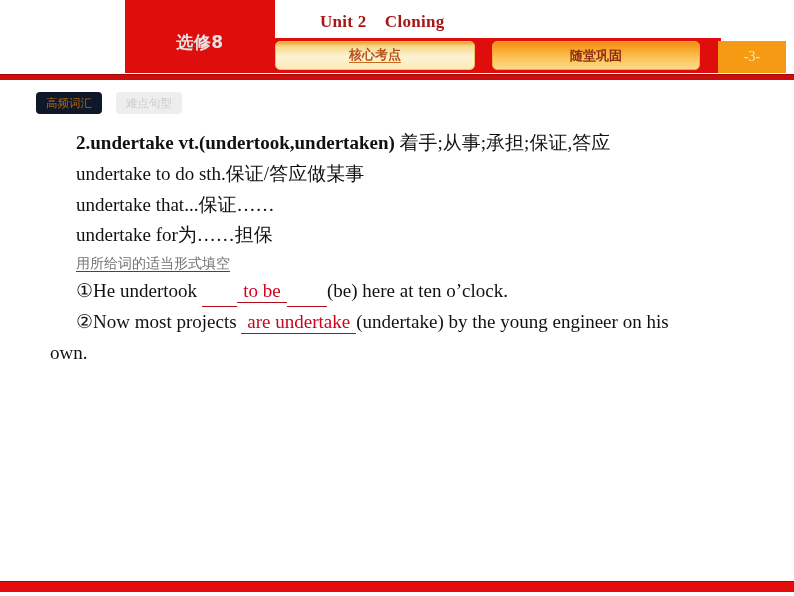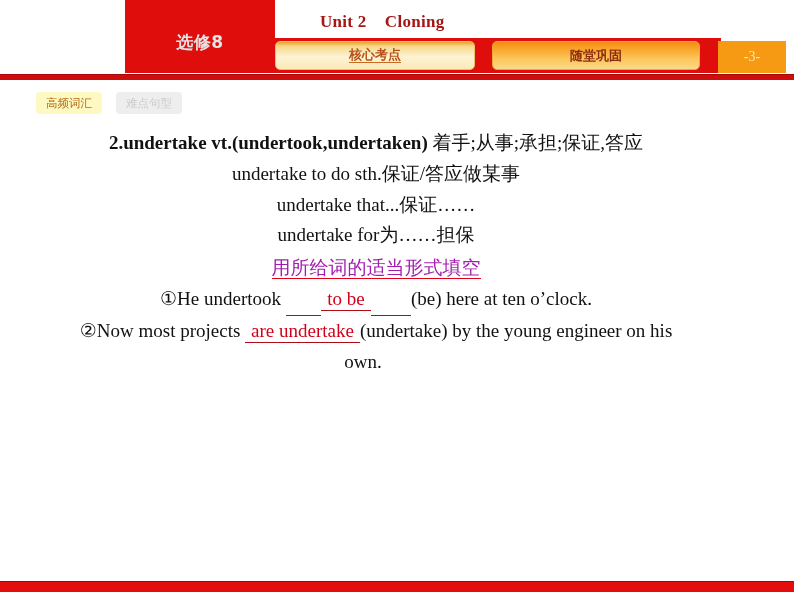--- a/index.html
+++ b/index.html
@@ -141,40 +141,39 @@
     padding: 0 10px;
     border-radius: 4px;
     display: flex;
     align-items: center;
     justify-content: center;
     font-family: "DejaVu Sans", sans-serif;
     font-size: 11.5px;
     box-sizing: border-box;
   }
   .subtab.active {
-    background: #fef9c3;
+    background: #0f172a;
     color: #b06a12;
   }
   .subtab.inactive {
     background: #eeeeee;
     color: #cccccc;
     margin-left: 8px;
   }
 
   
   #content {
     position: absolute;
     left: 0;
     top: 128px;
     width: 726px;
     font-family: "Liberation Serif", serif;
     font-size: 19px;
     color: #111111;
     line-height: 1.62;
-    text-align: center;
   }
   .block {
     padding: 0 50px 0 50px;
   }
   .para {
     margin: 0;
     text-indent: 26px;
     white-space: normal;
   }
   .entry-head {
@@ -184,25 +183,25 @@
     font-weight: normal;
   }
   b.kw { font-weight: bold; }
 
   .usage {
     text-indent: 26px;
     margin: 0;
   }
 
   .redhead {
-    color: #a21caf;
+    color: #737373;
     text-indent: 26px;
     margin: 0;
     font-family: "DejaVu Sans", sans-serif;
-    font-size: 19px;
+    font-size: 14px;
     line-height: 1.75;
   }
   .redhead .ul {
     border-bottom: 1.6px solid #e1001a;
     padding-bottom: 0px;
   }
 
   .answer {
     color: #d0021b;
     border-bottom: 1.5px solid #b00b18;

